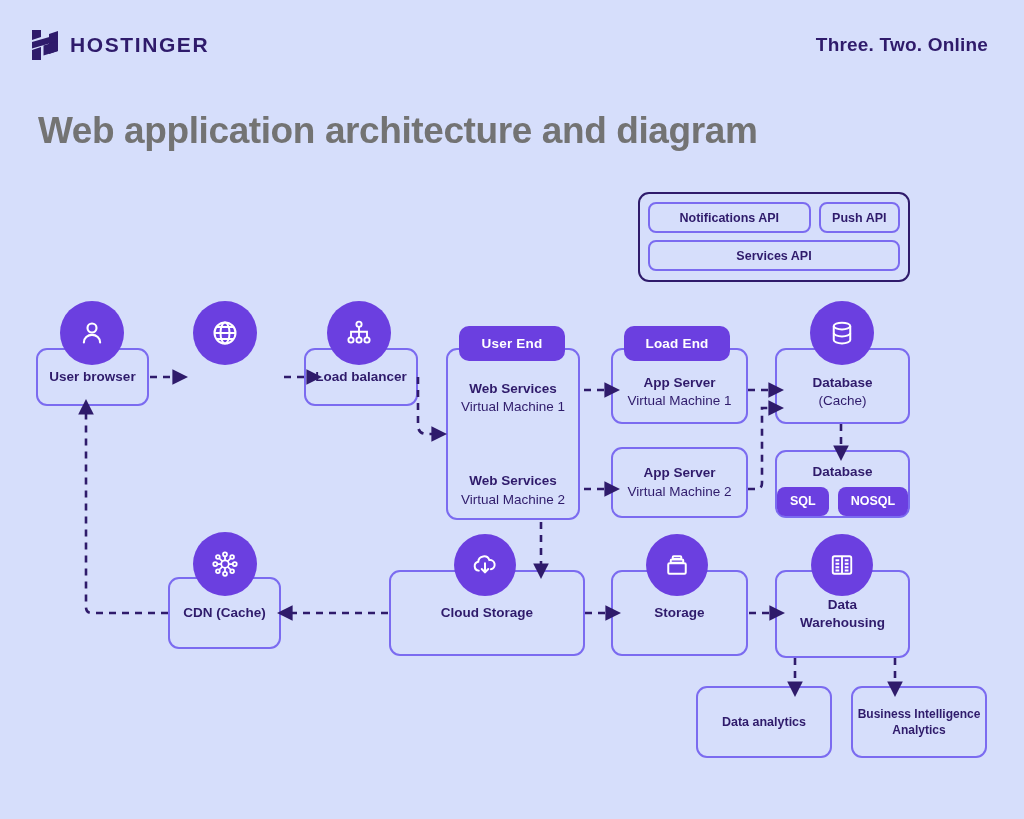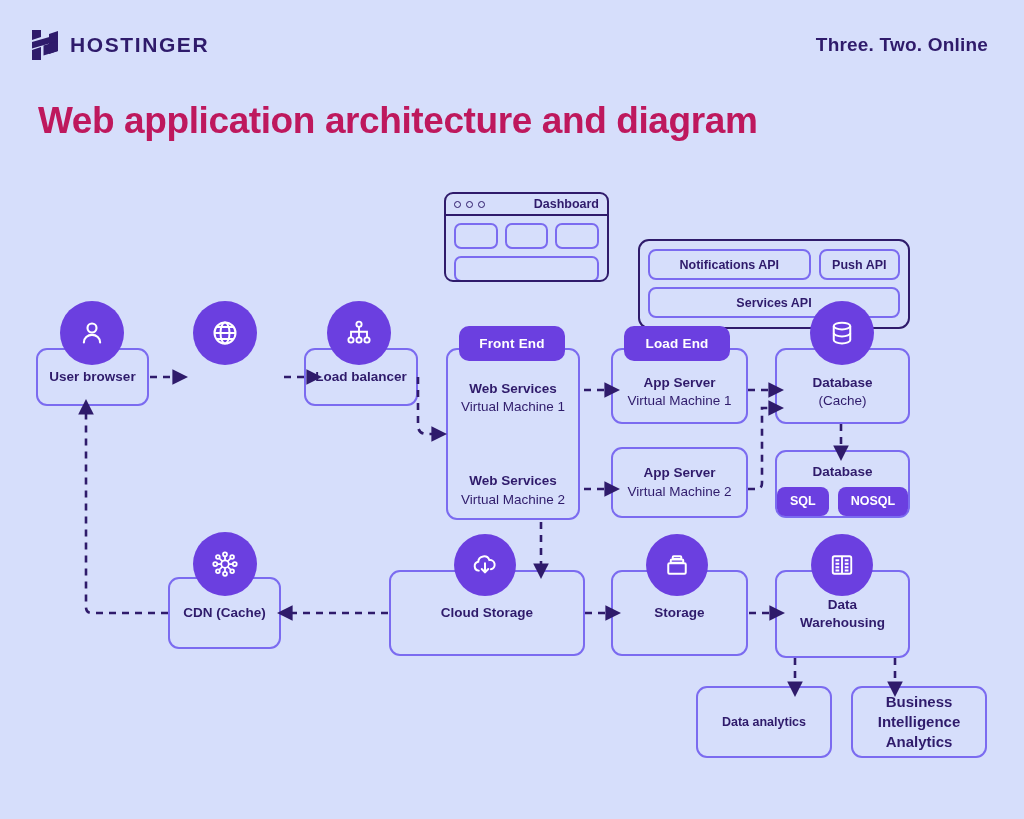--- a/index.html
+++ b/index.html
@@ -11,21 +11,21 @@
     overflow:hidden;
     position:relative;
   }
   #root{position:relative;width:1024px;height:819px;}
 
   
   .logo-wrap{position:absolute;left:30px;top:28px;display:flex;align-items:center;gap:10px;}
   .logo-mark{width:30px;height:34px;}
   .logo-text{font-size:21px;font-weight:bold;letter-spacing:1.6px;color:#2f1b6b;}
   .tagline{position:absolute;right:36px;top:34px;font-size:19px;font-weight:bold;color:#2f1b6b;letter-spacing:.2px;}
-  .page-title{position:absolute;left:38px;top:100px;font-size:37px;font-weight:bold;color:#be185d;letter-spacing:-.4px;}
+  .page-title{position:absolute;left:38px;top:110px;font-size:37px;font-weight:bold;color:#737373;letter-spacing:-.4px;}
 
   
   .box{
     position:absolute;
     box-sizing:border-box;
     border:2px solid #7b6bf0;
     border-radius:11px;
     background:#d6defb;
     display:flex;
     flex-direction:column;
@@ -85,21 +85,21 @@
   .dash-body{padding:7px 8px 0 8px;}
   .dash-row{display:flex;gap:7px;}
   .dash-cell{flex:1;height:26px;border:2px solid #7b6bf0;border-radius:7px;box-sizing:border-box;}
   .dash-wide{margin-top:7px;height:26px;border:2px solid #7b6bf0;border-radius:7px;box-sizing:border-box;}
 
   
   .api{
     position:absolute;left:638px;top:192px;width:272px;height:90px;
     box-sizing:border-box;
     border:2.5px solid #2f1b6b;border-radius:11px;background:#d6defb;
-    padding:8px;display:flex;flex-direction:column;gap:7px;margin-top:47px;
+    padding:8px;display:flex;flex-direction:column;gap:7px;
   }
   .api-row{display:flex;gap:8px;}
   .api-cell{
     border:2px solid #7b6bf0;border-radius:8px;box-sizing:border-box;
     display:flex;align-items:center;justify-content:center;
     font-size:12.5px;font-weight:bold;color:#2f1b6b;height:31px;
   }
   .api-notif{flex:2.05;}
   .api-push{flex:1;}
   .api-services{flex:1;}
@@ -160,38 +160,20 @@
       <path d="M585,613 L608,613"></path>
 
       <path d="M749,613 L772,613"></path>
 
       <path d="M795,658 L795,684"></path>
 
       <path d="M895,658 L895,684"></path>
     </g>
   </svg>
 
-  <div class="dash">
-    <div class="dash-bar">
-      <span class="dots">
-        <i></i>
-        <i></i>
-        <i></i>
-      </span>
-      <span class="dash-title">Dashboard</span>
-    </div>
-    <div class="dash-body">
-      <div class="dash-row">
-        <div class="dash-cell"></div>
-        <div class="dash-cell"></div>
-        <div class="dash-cell"></div>
-      </div>
-      <div class="dash-wide"></div>
-    </div>
-  </div>
 
   <div class="api">
     <div class="api-row">
       <div class="api-cell api-notif">Notifications API</div>
       <div class="api-cell api-push">Push API</div>
     </div>
     <div class="api-row">
       <div class="api-cell api-services">Services API</div>
     </div>
   </div>
@@ -220,21 +202,21 @@
       <circle cx="5.6" cy="17.6" r="2.1"></circle>
       <circle cx="12" cy="17.6" r="2.1"></circle>
       <circle cx="18.4" cy="17.6" r="2.1"></circle>
       <path d="M12 7.1 V11 M5.6 15.5 V11 H18.4 V15.5 M12 11 V15.5"></path>
     </svg>
   </div>
   <div class="box" style="left:304px;top:348px;width:114px;height:58px;">
     <span>Load balancer</span>
   </div>
 
-  <div class="pill" style="left:459px;top:326px;width:106px;height:35px;">Front End</div>
+  <div class="pill" style="left:459px;top:326px;width:106px;height:35px;">User End</div>
   <div class="box" style="left:446px;top:348px;width:134px;height:172px;justify-content:flex-start;padding-top:24px;">
     <div style="margin-top:6px;">
       <div>Web Services</div>
       <div class="sub">Virtual Machine 1</div>
     </div>
     <div style="margin-top:56px;">
       <div>Web Services</div>
       <div class="sub">Virtual Machine 2</div>
     </div>
   </div>
@@ -316,18 +298,18 @@
     </svg>
   </div>
   <div class="box" style="left:775px;top:570px;width:135px;height:88px;">
     <div>Data</div>
     <div>Warehousing</div>
   </div>
 
   <div class="box" style="left:696px;top:686px;width:136px;height:72px;font-size:12.5px;">
     <span>Data analytics</span>
   </div>
-  <div class="box" style="left:851px;top:686px;width:136px;height:72px;font-size:15px;">
+  <div class="box" style="left:851px;top:686px;width:136px;height:72px;font-size:12px;">
     <div>Business Intelligence</div>
     <div>Analytics</div>
   </div>
 
 </div>
 
 </body></html>

